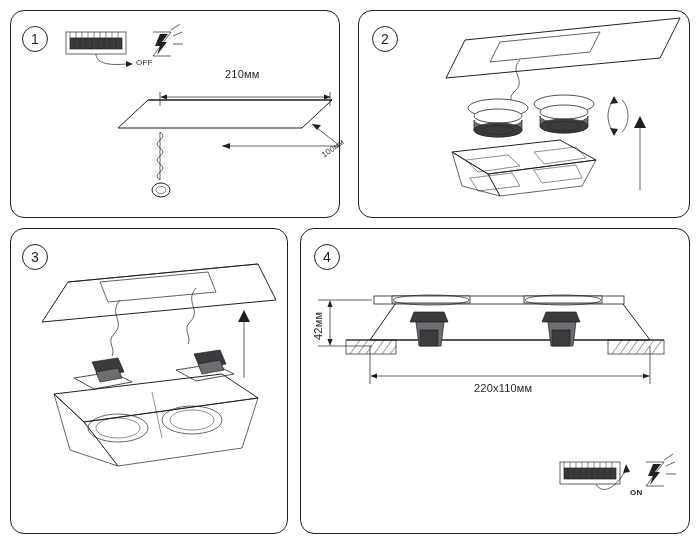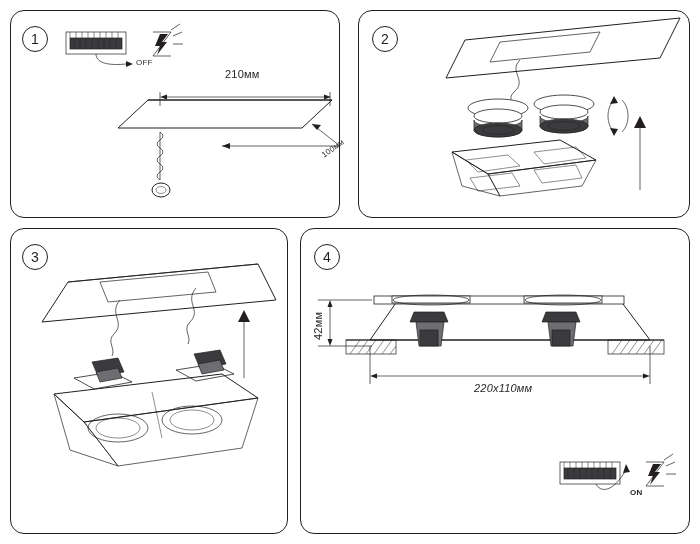--- a/index.html
+++ b/index.html
@@ -323,16 +323,16 @@
     <g>
       <path class="ln-thin" d="M646,462 l18,0 -18,24 l18,0" fill="none"></path>
       <path class="fil-k" d="M653,464 l8,0 -6,8 5,0 -10,13 3,-9 -5,0 z"></path>
       <line class="ln-thin" x1="664" y1="460" x2="673" y2="454"></line>
       <line class="ln-thin" x1="666" y1="466" x2="675" y2="462"></line>
       <line class="ln-thin" x1="666" y1="474" x2="676" y2="474"></line>
     </g>
   </svg>
 
   <div class="lbl rot" style="left:312px;top:340px;">42мм</div>
-  <div class="lbl" style="left:474px;top:382px;font-style:italic;">220х110мм</div>
+  <div class="lbl" style="left:474px;top:382px;">220х110мм</div>
   <div class="lbl small" style="left:630px;top:488px;font-weight:bold;">ON</div>
 
 </div>
 
 </body></html>

